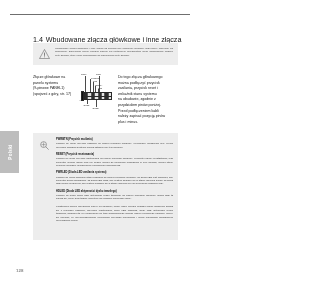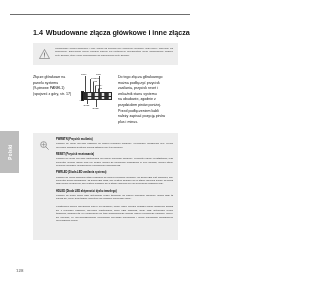--- a/index.html
+++ b/index.html
@@ -51,23 +51,23 @@
     font-size: 4.6px;
     font-weight: bold;
     letter-spacing: 0.3px;
     color: #ffffff;
   }
 
   
   .section-heading {
     position: absolute;
     left: 33px;
-    top: 28px;
+    top: 35px;
     font-size: 7.2px;
-    font-weight: bold;
+    font-weight: normal;
     letter-spacing: -0.05px;
     color: #141414;
     white-space: nowrap;
   }
   .section-heading .num {
     margin-right: 3px;
   }
 
   
   .note-box {

